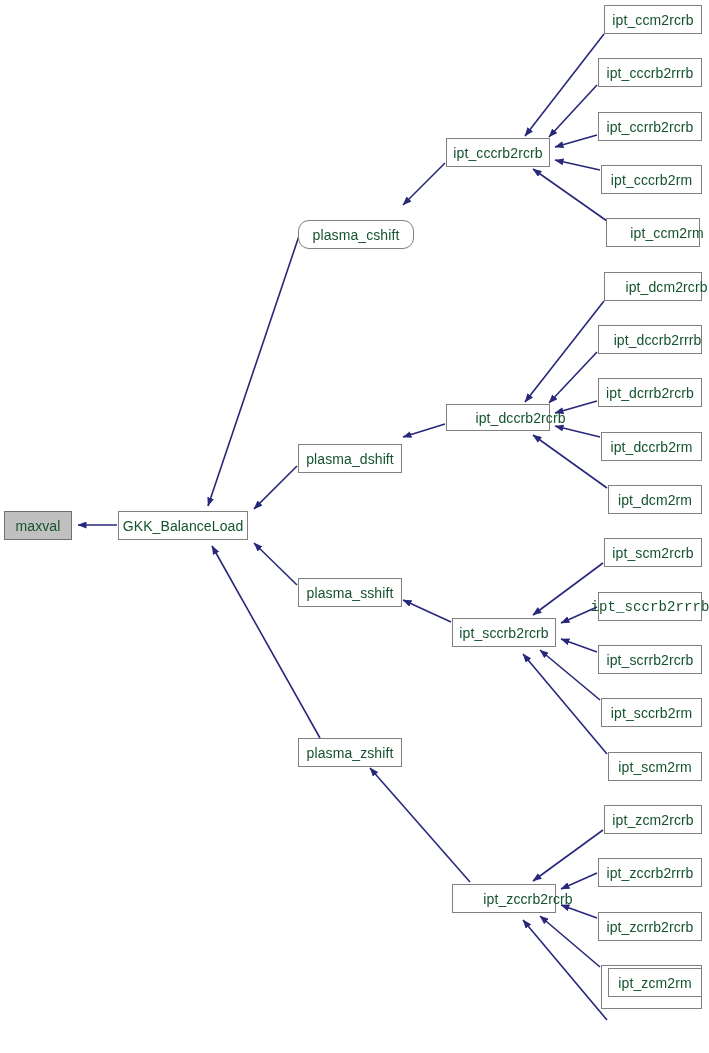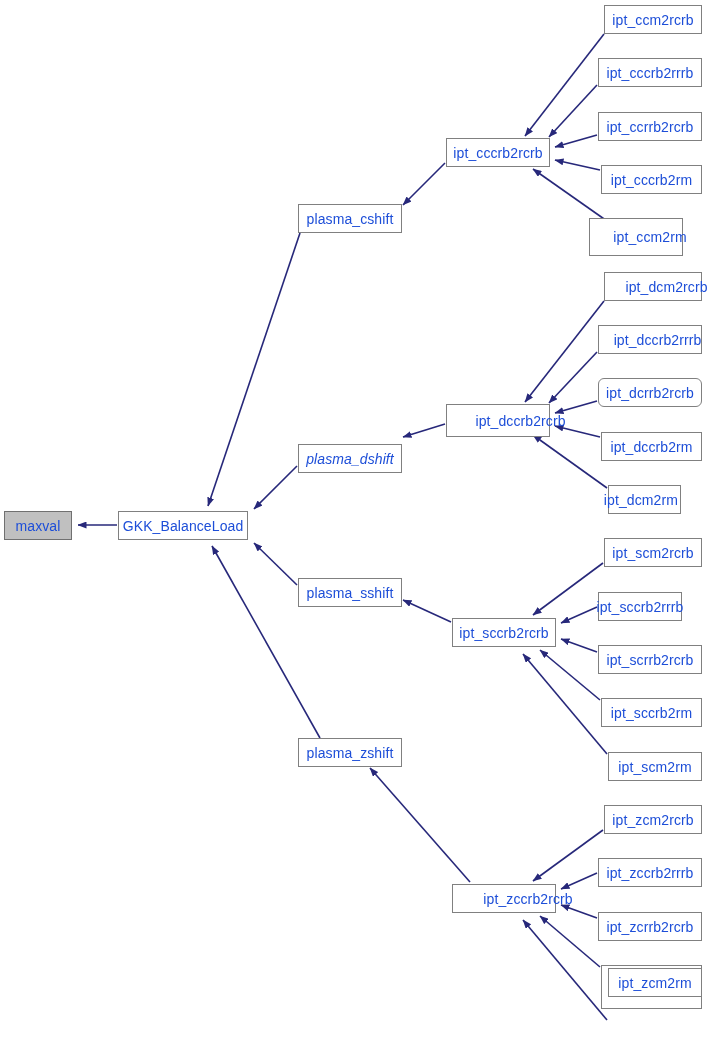--- a/index.html
+++ b/index.html
@@ -24,21 +24,21 @@
     pointer-events: none;
   }
   .node {
     position: absolute;
     box-sizing: border-box;
     background: #ffffff;
     border: 1px solid #808080;
     display: flex;
     align-items: center;
     justify-content: center;
-    color: #1d4ed8;
+    color: #14532d;
     font-size: 14px;
     line-height: 1;
     white-space: nowrap;
     letter-spacing: 0.1px;
   }
   .node.root {
     background: #c0c0c0;
     border: 1px solid #707070;
   }
   .node-label {
@@ -88,78 +88,78 @@
         <path d="M 607,1020 L 523,920" stroke="#27287a" stroke-width="1.6" fill="none" marker-end="url(#arrowhead)"></path>
       </g>
   </svg>
   <div id="node-layer">
       <div class="node root" style="left: 4px; top: 511px; width: 68px; height: 29px;">
         <span class="node-label">maxval</span>
       </div>
       <div class="node" style="left: 118px; top: 511px; width: 130px; height: 29px;">
         <span class="node-label">GKK_BalanceLoad</span>
       </div>
-      <div class="node" style="left: 298px; top: 204px; width: 104px; height: 29px;">
+      <div class="node" style="left: 298px; top: 220px; width: 116px; height: 29px; border-radius: 11px;">
         <span class="node-label">plasma_cshift</span>
       </div>
-      <div class="node" style="left: 298px; top: 444px; width: 104px; height: 29px; font-style: italic;">
+      <div class="node" style="left: 298px; top: 444px; width: 104px; height: 29px;">
         <span class="node-label">plasma_dshift</span>
       </div>
       <div class="node" style="left: 298px; top: 578px; width: 104px; height: 29px;">
         <span class="node-label">plasma_sshift</span>
       </div>
       <div class="node" style="left: 298px; top: 738px; width: 104px; height: 29px;">
         <span class="node-label">plasma_zshift</span>
       </div>
       <div class="node" style="left: 446px; top: 138px; width: 104px; height: 29px;">
         <span class="node-label">ipt_cccrb2rcrb</span>
       </div>
-      <div class="node" style="left: 446px; top: 404px; width: 104px; height: 33px; padding-left: 45px;">
+      <div class="node" style="left: 446px; top: 404px; width: 104px; height: 27px; padding-left: 45px;">
         <span class="node-label">ipt_dccrb2rcrb</span>
       </div>
       <div class="node" style="left: 452px; top: 618px; width: 104px; height: 29px;">
         <span class="node-label">ipt_sccrb2rcrb</span>
       </div>
       <div class="node" style="left: 452px; top: 884px; width: 104px; height: 29px; padding-left: 48px;">
         <span class="node-label">ipt_zccrb2rcrb</span>
       </div>
       <div class="node" style="left: 604px; top: 5px; width: 98px; height: 29px;">
         <span class="node-label">ipt_ccm2rcrb</span>
       </div>
       <div class="node" style="left: 598px; top: 58px; width: 104px; height: 29px;">
         <span class="node-label">ipt_cccrb2rrrb</span>
       </div>
       <div class="node" style="left: 598px; top: 112px; width: 104px; height: 29px;">
         <span class="node-label">ipt_ccrrb2rcrb</span>
       </div>
       <div class="node" style="left: 601px; top: 165px; width: 101px; height: 29px;">
         <span class="node-label">ipt_cccrb2rm</span>
       </div>
-      <div class="node" style="left: 589px; top: 218px; width: 94px; height: 38px; padding-left: 28px;">
+      <div class="node" style="left: 606px; top: 218px; width: 94px; height: 29px; padding-left: 28px;">
         <span class="node-label">ipt_ccm2rm</span>
       </div>
       <div class="node" style="left: 604px; top: 272px; width: 98px; height: 29px; padding-left: 27px;">
         <span class="node-label">ipt_dcm2rcrb</span>
       </div>
       <div class="node" style="left: 598px; top: 325px; width: 104px; height: 29px; padding-left: 15px;">
         <span class="node-label">ipt_dccrb2rrrb</span>
       </div>
-      <div class="node" style="left: 598px; top: 378px; width: 104px; height: 29px; border-radius: 6px;">
+      <div class="node" style="left: 598px; top: 378px; width: 104px; height: 29px;">
         <span class="node-label">ipt_dcrrb2rcrb</span>
       </div>
       <div class="node" style="left: 601px; top: 432px; width: 101px; height: 29px;">
         <span class="node-label">ipt_dccrb2rm</span>
       </div>
-      <div class="node" style="left: 608px; top: 485px; width: 73px; height: 29px; justify-content: flex-end;">
+      <div class="node" style="left: 608px; top: 485px; width: 94px; height: 29px;">
         <span class="node-label">ipt_dcm2rm</span>
       </div>
       <div class="node" style="left: 604px; top: 538px; width: 98px; height: 29px;">
         <span class="node-label">ipt_scm2rcrb</span>
       </div>
-      <div class="node" style="left: 598px; top: 592px; width: 84px; height: 29px;">
+      <div class="node" style="left: 598px; top: 592px; width: 104px; height: 29px; font-family: Liberation Mono, monospace;">
         <span class="node-label">ipt_sccrb2rrrb</span>
       </div>
       <div class="node" style="left: 598px; top: 645px; width: 104px; height: 29px;">
         <span class="node-label">ipt_scrrb2rcrb</span>
       </div>
       <div class="node" style="left: 601px; top: 698px; width: 101px; height: 29px;">
         <span class="node-label">ipt_sccrb2rm</span>
       </div>
       <div class="node" style="left: 608px; top: 752px; width: 94px; height: 29px;">
         <span class="node-label">ipt_scm2rm</span>

